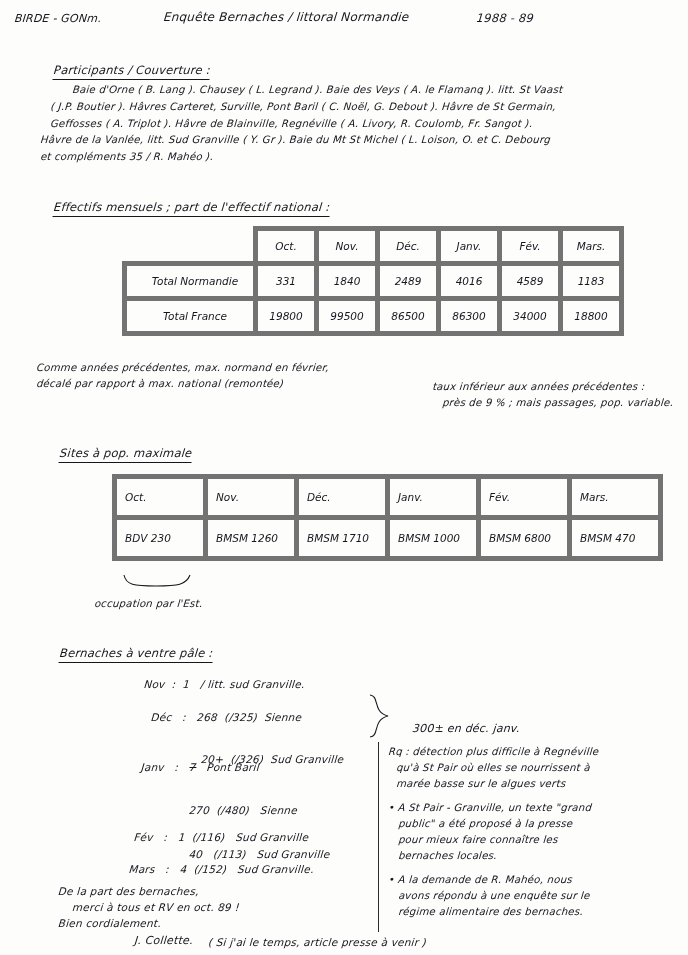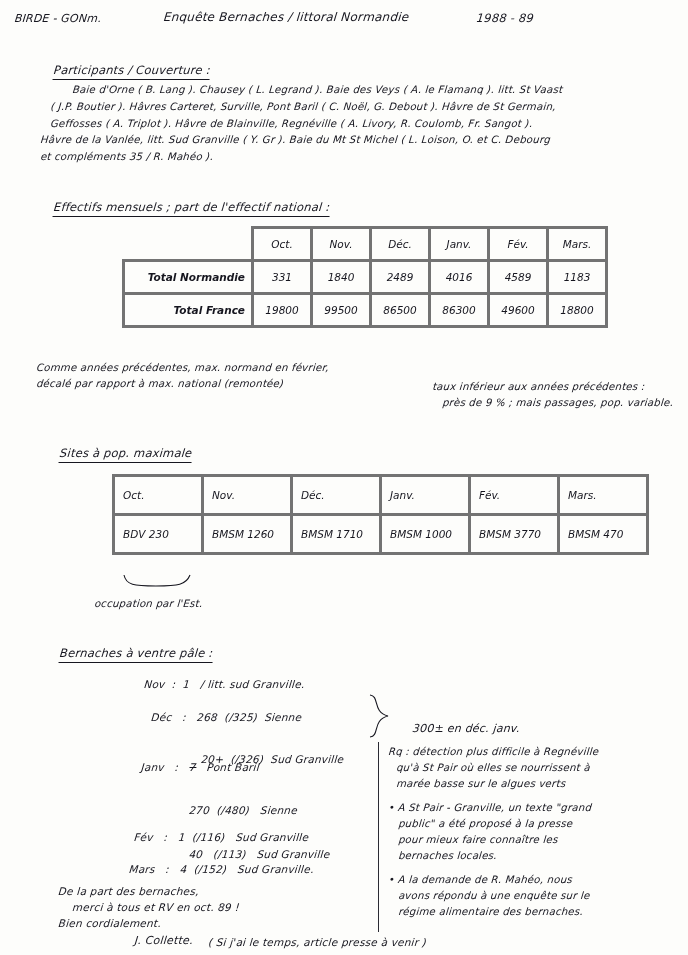--- a/index.html
+++ b/index.html
@@ -40,27 +40,27 @@
 
   
   table.grid {
     border-collapse: collapse;
     font-family: "DejaVu Sans", sans-serif;
     font-style: italic;
     font-size: 10.5px;
     color: #16161f;
   }
   table.grid td, table.grid th {
-    border: 3px solid #737373;
+    border: 5px solid #737373;
     padding: 5px 6px;
     font-weight: normal;
     text-align: center;
     white-space: nowrap;
   }
-  table.grid td.lbl { text-align: right; padding-left: 16px; font-weight: bold; }
+  table.grid td.lbl { text-align: center; padding-left: 16px; }
   table.grid td.blank { border-top: none; border-left: none; }
 
   #t1 { position: absolute; left: 122px; top: 226px; }
   #t1 td { height: 20px; }
   #t1 td.lbl { min-width: 104px; }
   #t1 td.val { min-width: 44px; }
 
   #t2 { position: absolute; left: 112px; top: 474px; }
   #t2 td { height: 26px; text-align: left; padding-left: 8px; min-width: 72px; }
   .strike { text-decoration: line-through; }
@@ -109,21 +109,21 @@
       <td class="val">4016</td>
       <td class="val">4589</td>
       <td class="val">1183</td>
     </tr>
     <tr>
       <td class="lbl">Total France</td>
       <td class="val">19800</td>
       <td class="val">99500</td>
       <td class="val">86500</td>
       <td class="val">86300</td>
-      <td class="val">49600</td>
+      <td class="val">34000</td>
       <td class="val">18800</td>
     </tr>
   </tbody>
     </table>
 
   <div class="abs" style="left:36px; top:362px;">
     <div class="hw" style="font-size:10.2px; margin-bottom:3px;">Comme années précédentes, max. normand en février,</div>
     <div class="hw" style="font-size:10.2px;">décalé par rapport à max. national (remontée)</div>
   </div>
 
@@ -144,21 +144,21 @@
       <td>Déc.</td>
       <td>Janv.</td>
       <td>Fév.</td>
       <td>Mars.</td>
     </tr>
     <tr>
       <td>BDV  230</td>
       <td>BMSM  1260</td>
       <td>BMSM  1710</td>
       <td>BMSM  1000</td>
-      <td>BMSM  3770</td>
+      <td>BMSM  6800</td>
       <td>BMSM  470</td>
     </tr>
   </tbody>
     </table>
 
   <div class="abs" style="left:122px; top:574px; width:70px; height:14px;">
     <svg width="70" height="16" viewBox="0 0 70 16">
       <path d="M2 1 C4 11, 12 12, 34 12 C56 12, 64 11, 68 1" fill="none" stroke="#16161f" stroke-width="1.1"></path>
     </svg>
   </div>

